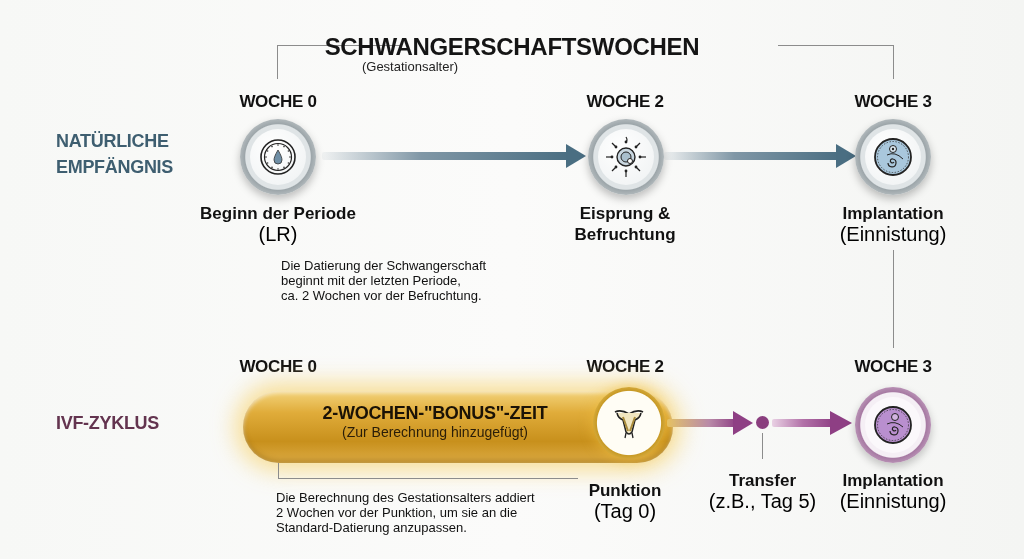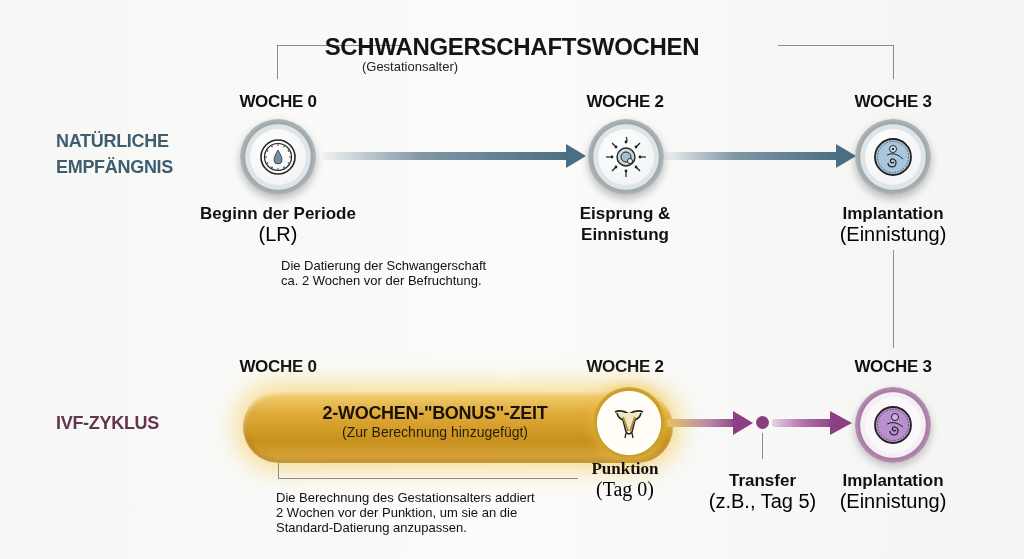--- a/index.html
+++ b/index.html
@@ -169,29 +169,30 @@
     </svg>
   </div>
 </div>
 
 <div class="abs node-label center-text" style="left:168px; top:203px; width:220px;">
   <b>Beginn der Periode</b>
   <span>(LR)</span>
 </div>
 <div class="abs node-label center-text" style="left:530px; top:203px; width:190px;">
   <b>Eisprung &amp;</b>
-  <b>Einnistung</b>
+  <b>Befruchtung</b>
 </div>
 <div class="abs node-label center-text" style="left:798px; top:203px; width:190px;">
   <b>Implantation</b>
   <span>(Einnistung)</span>
 </div>
 
 <div class="abs note" style="left:281px; top:258px; width:280px;">
   <div>Die Datierung der Schwangerschaft</div>
+  <div>beginnt mit der letzten Periode,</div>
   <div>ca. 2 Wochen vor der Befruchtung.</div>
 </div>
 
 <div class="abs bracket-line" style="left:893px; top:250px; width:1px; height:98px;"></div>
 
 <div class="abs row-label row-ivf">IVF-ZYKLUS</div>
 
 <div class="abs week center-text" style="left:218px; top:357px; width:120px;">WOCHE 0</div>
 <div class="abs week center-text" style="left:565px; top:357px; width:120px;">WOCHE 2</div>
 <div class="abs week center-text" style="left:833px; top:357px; width:120px;">WOCHE 3</div>
@@ -226,21 +227,21 @@
     <svg width="42" height="42" viewBox="0 0 42 42">
       <circle cx="21" cy="21" r="18" fill="#b98fcf" stroke="#222" stroke-width="1.8"></circle>
       <circle cx="21" cy="21" r="15.5" fill="none" stroke="#333" stroke-width="0.8" stroke-dasharray="1.5 1.5"></circle>
       <circle cx="23" cy="13" r="3.5" fill="#d2b4e0" stroke="#222" stroke-width="1"></circle>
       <path d="M15 20 q8 -4 16 3" fill="none" stroke="#222" stroke-width="1"></path>
       <path d="M18 27 a4 4 0 1 0 5 -4 a2 2 0 1 0 1 3" fill="none" stroke="#222" stroke-width="1.2"></path>
     </svg>
   </div>
 </div>
 
-<div class="abs node-label center-text" style="left:560px; top:458px; width:130px;font-family:Liberation Serif, serif;">
+<div class="abs node-label center-text" style="left:560px; top:480px; width:130px;">
   <b>Punktion</b>
   <span>(Tag 0)</span>
 </div>
 <div class="abs node-label center-text" style="left:700px; top:470px; width:125px;">
   <b>Transfer</b>
   <span>(z.B., Tag 5)</span>
 </div>
 <div class="abs node-label center-text" style="left:798px; top:470px; width:190px;">
   <b>Implantation</b>
   <span>(Einnistung)</span>

